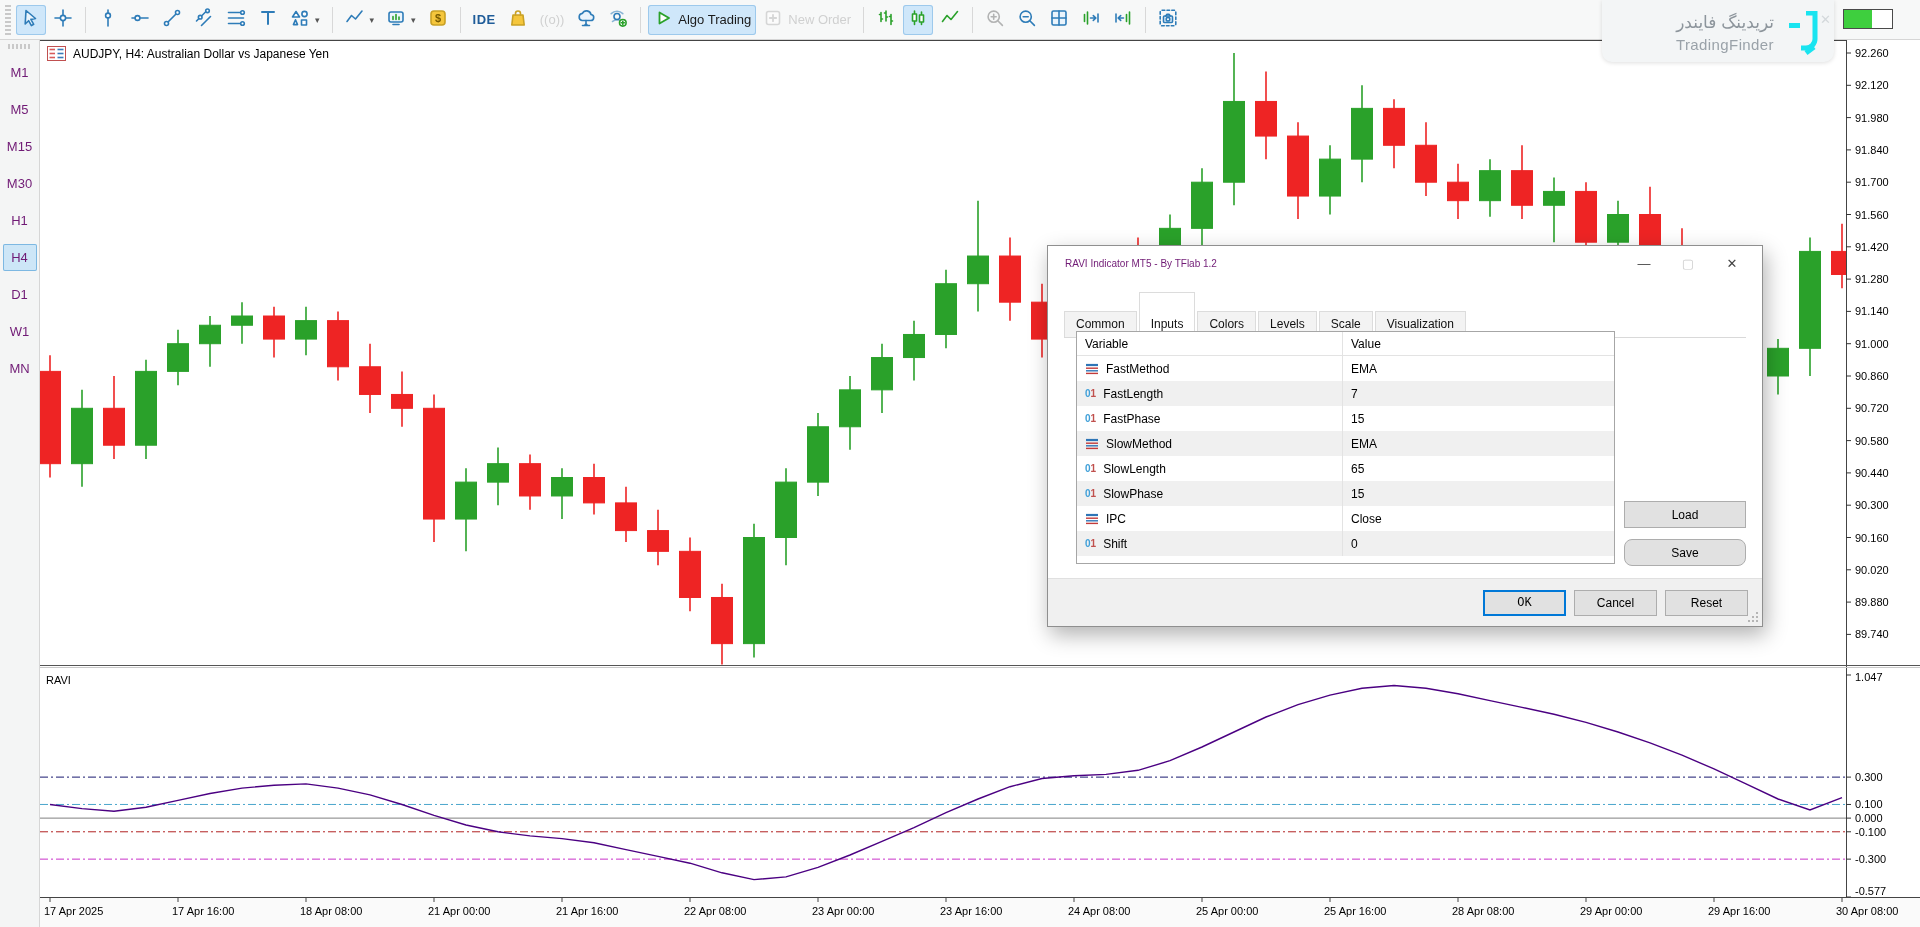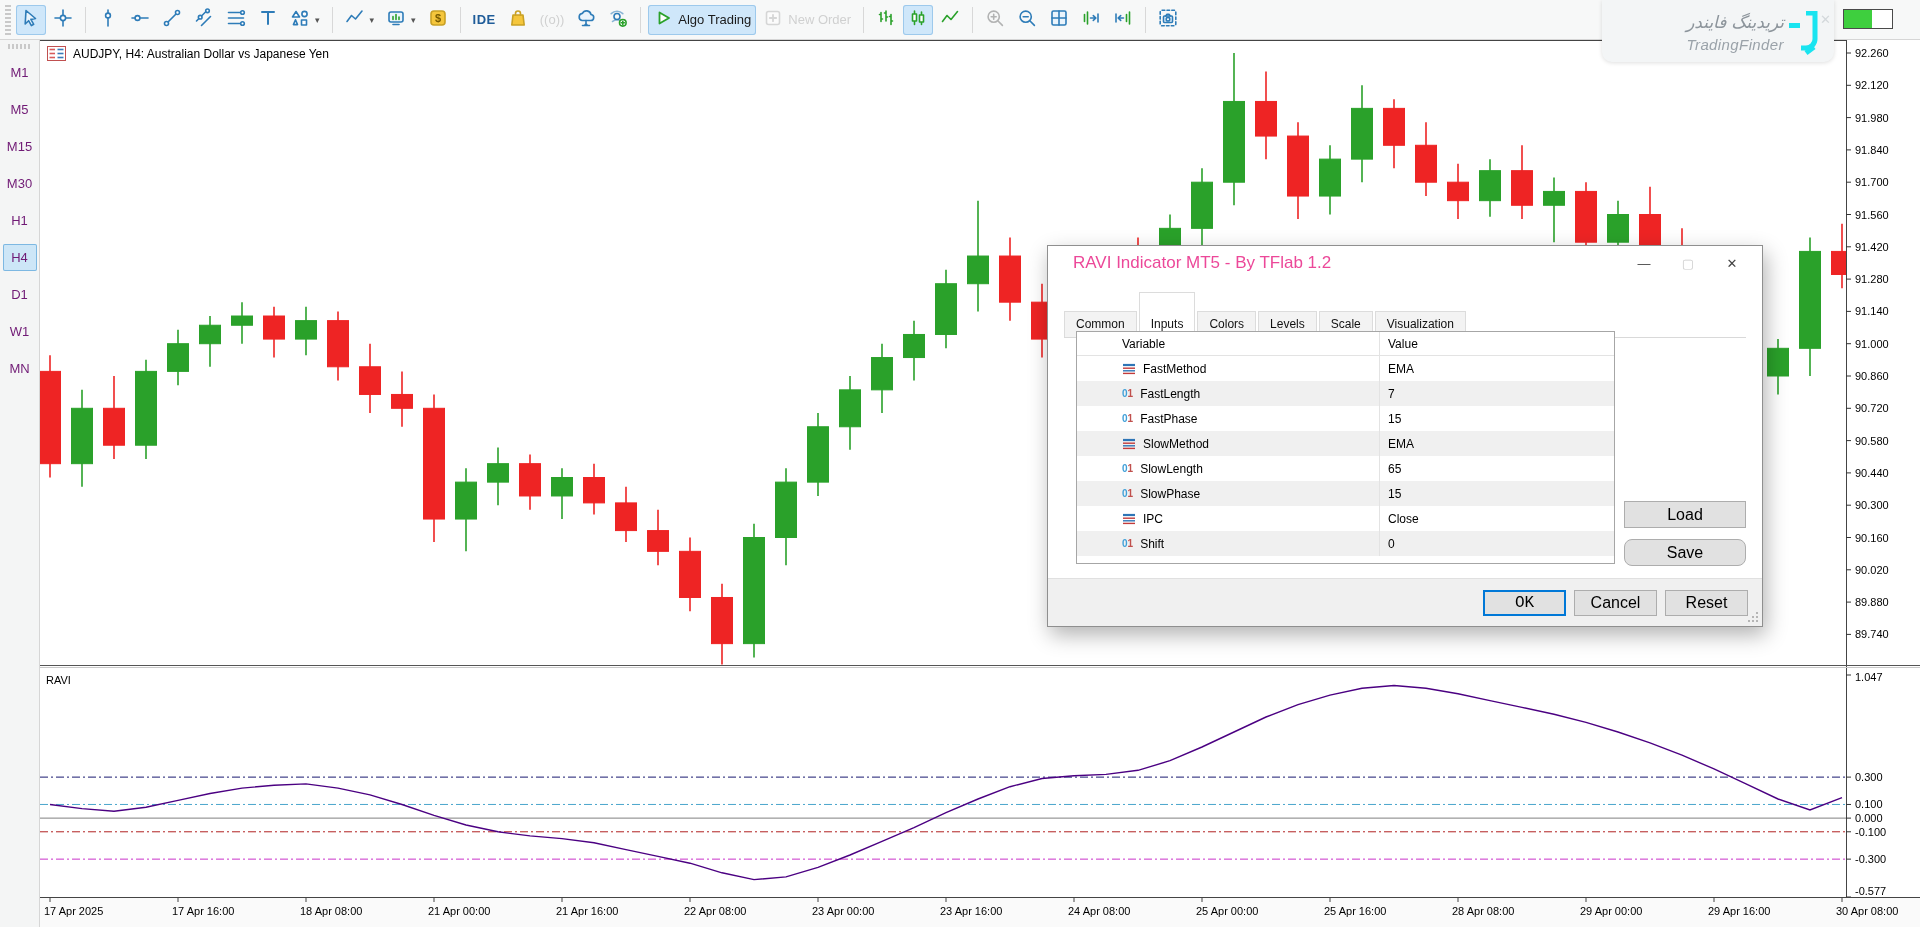--- a/index.html
+++ b/index.html
@@ -30,51 +30,51 @@
 
   
   #chart-svg{position:absolute;left:40px;top:40px;z-index:1;}
   #chart-svg text{font-family:"Liberation Sans",sans-serif;font-size:11px;fill:#000;}
   .chart-title{position:absolute;left:47px;top:46px;display:flex;align-items:center;gap:7px;z-index:2;}
   .chart-title span{font-size:12px;color:#000;}
 
   
   .watermark{position:absolute;left:1602px;top:0;width:232px;height:62px;background:#f3f5f6;
     border-radius:0 0 10px 10px;box-shadow:0 1px 4px rgba(0,0,0,.13);z-index:6;display:flex;
-    align-items:center;justify-content:flex-end;padding:10px 12px 6px 0;gap:2px;box-sizing:border-box;font-style:italic;}
+    align-items:center;justify-content:flex-end;padding:10px 12px 6px 0;gap:12px;box-sizing:border-box;}
   .wm-text{text-align:right;}
   .wm-fa{color:#8d959c;font-size:17px;line-height:24px;}
   .wm-en{color:#9aa2a9;font-size:15px;letter-spacing:.4px;line-height:20px;}
   .wm-close{position:absolute;left:1820px;top:12px;color:#d3d8db;font-size:13px;z-index:7;}
   .progress{position:absolute;left:1843px;top:9px;width:50px;height:20px;border:1px solid #4a4a4a;
     background:#fff;z-index:7;box-sizing:border-box;}
   .progress>div{height:100%;background:#3ecf3e;}
 
   
   .dialog{position:absolute;left:1047px;top:245px;width:716px;height:382px;background:#fff;
     border:1px solid #8f8f8f;box-shadow:3px 8px 20px rgba(0,0,0,.30);z-index:10;font-size:12px;box-sizing:border-box;}
-  .dlg-title{height:34px;display:flex;align-items:center;padding-left:25px;font-size:17px;color:#ec4899;}
+  .dlg-title{height:34px;display:flex;align-items:center;padding-left:17px;font-size:10px;color:#701a75;}
   .win-btns{position:absolute;right:8px;top:5px;display:flex;}
   .win-btn{width:44px;height:24px;display:flex;align-items:center;justify-content:center;font-size:13px;color:#444;}
   .win-btn.dim{color:#ccc;}
   .tabs{margin:12px 16px 0;border-bottom:1px solid #d9d9d9;display:flex;align-items:flex-end;}
   .tab{padding:5px 11px 6px;border:1px solid #dcdcdc;border-bottom:none;background:#f3f3f3;color:#111;margin-right:2px;}
   .tab.active{background:#fff;padding-top:24px;position:relative;margin-bottom:-1px;border-bottom:1px solid #fff;}
   .dtable{position:absolute;left:28px;top:85px;width:539px;height:233px;border:1px solid #a6a6a6;
     background:#fff;box-sizing:border-box;overflow:hidden;}
   .trow{display:flex;height:25px;align-items:center;box-sizing:border-box;}
   .trow.head{height:24px;border-bottom:1px solid #e3e3e3;}
   .trow.alt{background:#f0f0f0;}
   .tc-name{width:266px;height:100%;padding-left:8px;display:flex;gap:7px;align-items:center;
-    border-right:1px solid #e3e3e3;box-sizing:border-box;margin-left:37px;}
+    border-right:1px solid #e3e3e3;box-sizing:border-box;}
   .tc-val{flex:1;padding-left:8px;}
   .int-ic{font-size:10px;font-weight:bold;letter-spacing:0;}
   .int-ic b{color:#3f9fd8;font-weight:bold;}
   .int-ic i{color:#c0504d;font-style:normal;font-weight:bold;}
-  .btn{background:#e1e1e1;border:1px solid #adadad;font-size:16px;text-align:center;color:#000;
+  .btn{background:#e1e1e1;border:1px solid #adadad;font-size:12px;text-align:center;color:#000;
     display:flex;align-items:center;justify-content:center;box-sizing:border-box;}
   .load{position:absolute;left:576px;top:255px;width:122px;height:27px;}
   .save{position:absolute;left:576px;top:293px;width:122px;height:27px;border-radius:8px;}
   .dfooter{position:absolute;left:0;right:0;bottom:0;height:47px;background:#f0f0f0;border-top:1px solid #e0e0e0;}
   .okbtn{position:absolute;left:435px;top:11px;width:83px;height:26px;border:2px solid #0078d7;font-family:Liberation Mono, monospace;}
   .cancelbtn{position:absolute;left:526px;top:11px;width:83px;height:26px;text-align:right;}
   .resetbtn{position:absolute;left:617px;top:11px;width:83px;height:26px;}
   .gripdots{position:absolute;right:2px;bottom:2px;}
 </style>
 </head>

